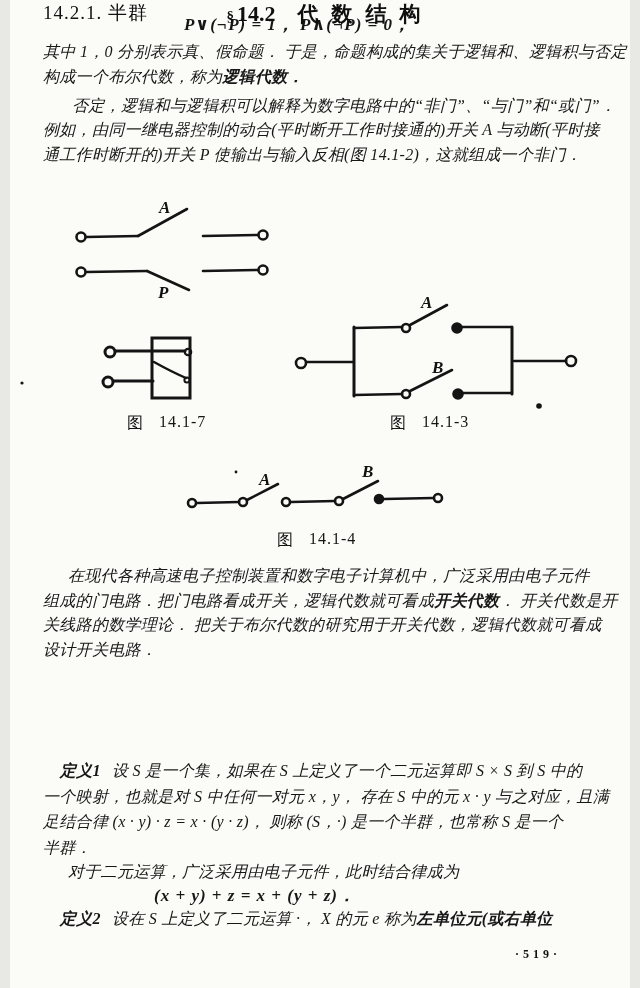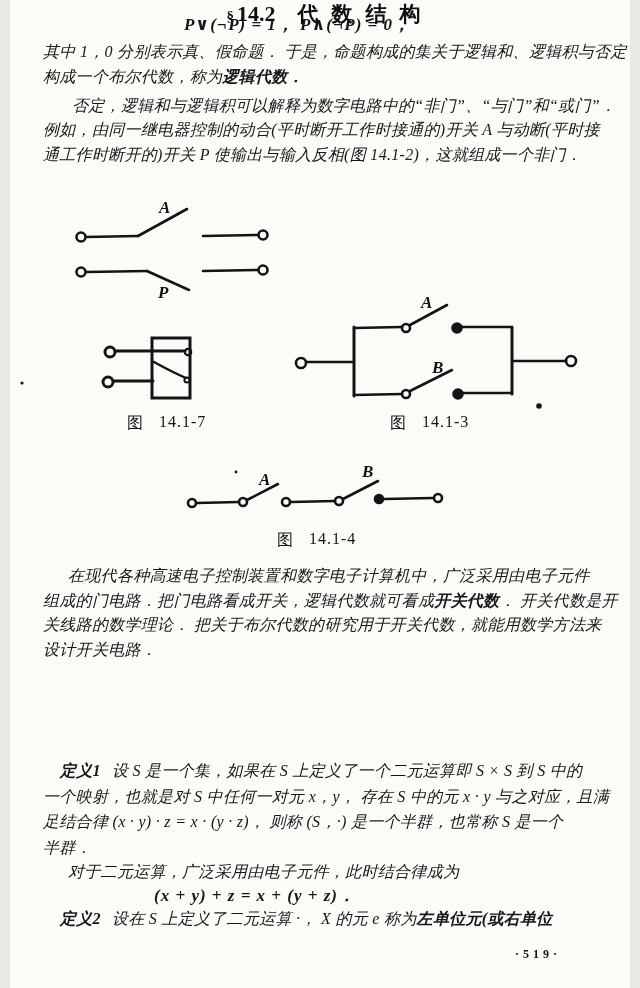--- a/index.html
+++ b/index.html
@@ -139,29 +139,30 @@
     <span>图</span>
     <span>14.1-3</span>
   </div>
   <div class="figcap" style="left:267px;top:530px">
     <span>图</span>
     <span>14.1-4</span>
   </div>
 
   <div class="tline" style="left:58px;top:566px">在现代各种高速电子控制装置和数字电子计算机中，广泛采用由电子元件</div>
   <div class="tline" style="left:33px;top:591px"><span>组成的门电路．把门电路看成开关，逻辑代数就可看成</span><b>开关代数</b><span>． 开关代数是开</span></div>
-  <div class="tline" style="left:33px;top:615px">关线路的数学理论． 把关于布尔代数的研究用于开关代数，就能用数学方法来</div>
+  <div class="tline" style="left:33px;top:615px">关线路的数学理论． 把关于布尔代数的研究用于开关代数，逻辑代数就可看成</div>
   <div class="tline" style="left:33px;top:640px">设计开关电路．</div>
 
   <div class="heading">
     <span class="mark">§</span>
     <span class="num">14.2</span>
     <span class="ttl">代数结构</span>
   </div>
 
+  <div class="subsection">14.2.1. 半群</div>
 
   <div class="tline" style="left:50px;top:761px"><b class="deflabel">定义1</b><span>设 S 是一个集，如果在 S 上定义了一个二元运算即 S × S 到 S 中的</span></div>
   <div class="tline" style="left:33px;top:787px">一个映射，也就是对 S 中任何一对元 x，y， 存在 S 中的元 x · y 与之对应，且满</div>
   <div class="tline" style="left:33px;top:812px">足结合律 (x · y) · z = x · (y · z)， 则称 (S，·) 是一个半群，也常称 S 是一个</div>
   <div class="tline" style="left:33px;top:838px">半群．</div>
 
   <div class="tline" style="left:58px;top:862px">对于二元运算，广泛采用由电子元件，此时结合律成为</div>
 
   <div class="formula" style="left:0;width:490px;top:884px">(x + y) + z = x + (y + z)．</div>
 

